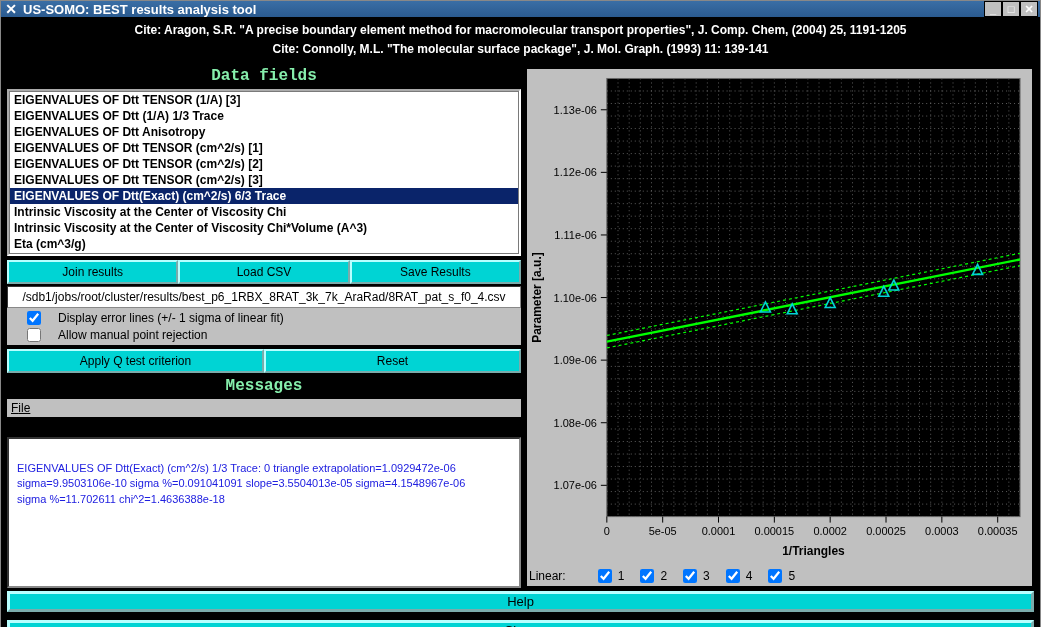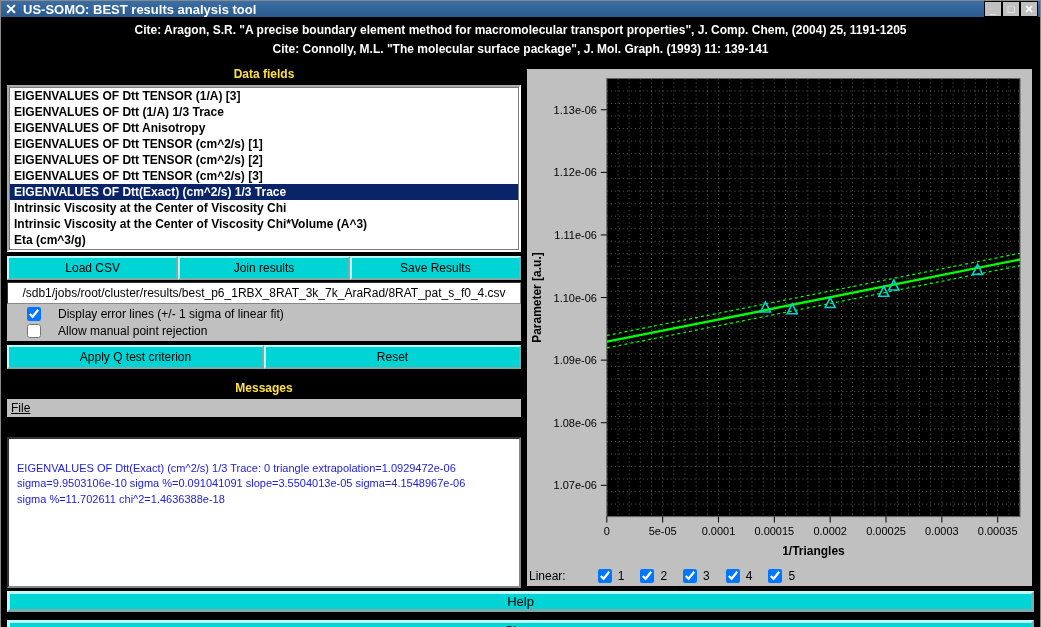--- a/index.html
+++ b/index.html
@@ -68,25 +68,26 @@
     padding-left:6px;
   }
   .right-col {
     flex:1;
     display:flex;
     flex-direction:column;
     padding:4px 2px 2px 6px;
   }
   .panel-head {
     background:#000;
-    color:#fde047;
+    color:#86efac;
     text-align:center;
     font-weight:bold;
-    font-size:12px;
+    font-size:16px;
     padding:2px 0 4px;
+    font-family:Liberation Mono, monospace;
   }
   .listbox-wrap {
     background:#c0c0c0;
     border:2px inset #fff;
     height: 167px;
     display:flex;
   }
   .listbox {
     background:#fff;
     flex:1;
@@ -224,50 +225,50 @@
       <div class="panel-head">Data fields</div>
 
       <div class="listbox-wrap">
         <div class="listbox" id="listbox">
             <div class="li-item">EIGENVALUES OF Dtt TENSOR (1/A) [3]</div>
             <div class="li-item">EIGENVALUES OF Dtt (1/A) 1/3 Trace</div>
             <div class="li-item">EIGENVALUES OF Dtt Anisotropy</div>
             <div class="li-item">EIGENVALUES OF Dtt TENSOR (cm^2/s) [1]</div>
             <div class="li-item">EIGENVALUES OF Dtt TENSOR (cm^2/s) [2]</div>
             <div class="li-item">EIGENVALUES OF Dtt TENSOR (cm^2/s) [3]</div>
-            <div class="li-item selected">EIGENVALUES OF Dtt(Exact) (cm^2/s) 1/3 Trace</div>
+            <div class="li-item selected">EIGENVALUES OF Dtt(Exact) (cm^2/s) 6/3 Trace</div>
             <div class="li-item">Intrinsic Viscosity at the Center of Viscosity Chi</div>
             <div class="li-item">Intrinsic Viscosity at the Center of Viscosity Chi*Volume (A^3)</div>
             <div class="li-item">Eta (cm^3/g)</div>
           </div>
       </div>
 
       <div class="row3">
+        <div class="cyan-btn">Join results</div>
         <div class="cyan-btn">Load CSV</div>
-        <div class="cyan-btn">Join results</div>
         <div class="cyan-btn">Save Results</div>
       </div>
 
       <div class="path-field">/sdb1/jobs/root/cluster/results/best_p6_1RBX_8RAT_3k_7k_AraRad/8RAT_pat_s_f0_4.csv</div>
 
       <div class="check-row">
         <input type="checkbox" checked="" style="">
         <span>Display error lines (+/- 1 sigma of linear fit)</span>
       </div>
       <div class="check-row" style="border-top:0;padding-top:0">
         <input type="checkbox" style="">
         <span>Allow manual point rejection</span>
       </div>
 
       <div class="row3">
         <div class="cyan-btn">Apply Q test criterion</div>
         <div class="cyan-btn">Reset</div>
       </div>
 
-      <div class="panel-head" style="margin-top:10px">Messages</div>
+      <div class="panel-head" style="margin-top:2px">Messages</div>
 
       <div class="menubar">
         <span><u>F</u>ile</span>
       </div>
 
       <div class="messages-area" id="messages"><br>EIGENVALUES OF Dtt(Exact) (cm^2/s) 1/3 Trace: 0 triangle extrapolation=1.0929472e-06<br>sigma=9.9503106e-10 sigma %=0.091041091 slope=3.5504013e-05 sigma=4.1548967e-06<br>sigma %=11.702611 chi^2=1.4636388e-18</div>
     </div>
 
     <div class="right-col">
       <div class="chart-area">

